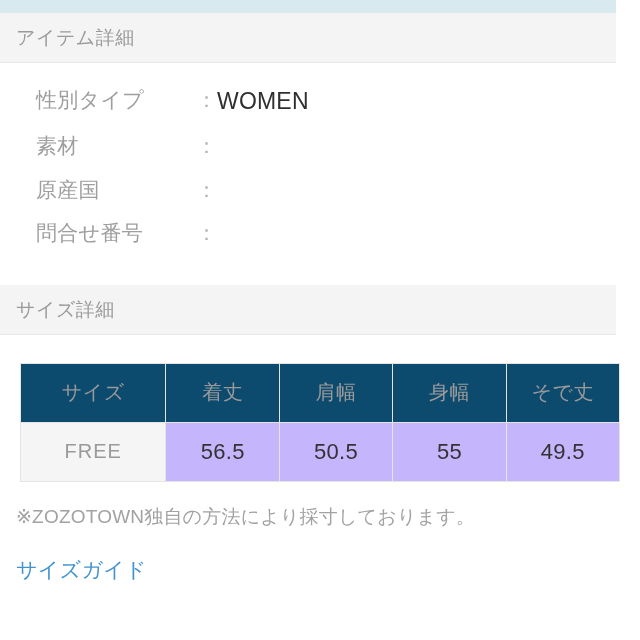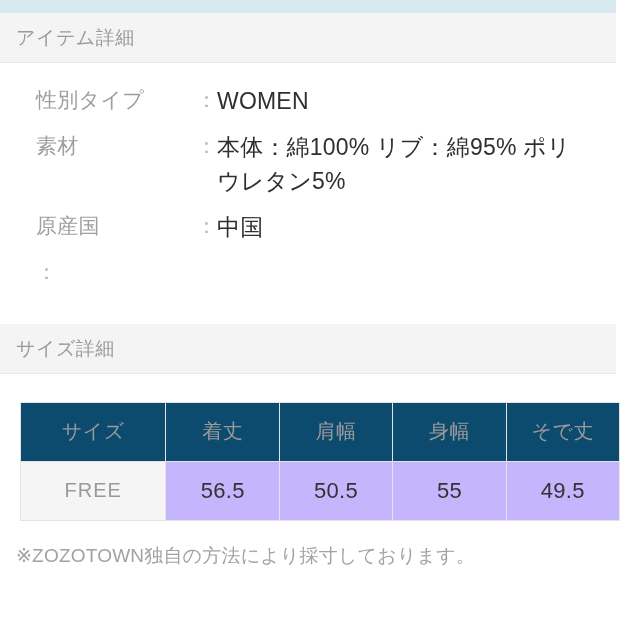--- a/index.html
+++ b/index.html
@@ -161,30 +161,29 @@
 
     <div class="spec-row">
       <span class="spec-label">性別タイプ</span>
       <span class="spec-colon">：</span>
       <span class="spec-value">WOMEN</span>
     </div>
 
     <div class="spec-row">
       <span class="spec-label">素材</span>
       <span class="spec-colon">：</span>
-      <span class="spec-value">本体：綿100% リブ：綿95% ポリウレタン5%</span>
     </div>
 
     <div class="spec-row">
       <span class="spec-label">原産国</span>
       <span class="spec-colon">：</span>
-      <span class="spec-value">中国</span>
-    </div>
-
-    <div class="spec-row">
+    </div>
+
+    <div class="spec-row">
+      <span class="spec-label">問合せ番号</span>
       <span class="spec-colon">：</span>
     </div>
 
   </div>
 
   <div class="section-header" style="margin-top:22px;">
     <span class="section-header-title">サイズ詳細</span>
   </div>
 
   <div class="table-wrap">
@@ -212,14 +211,17 @@
           <td>50.5</td>
           <td>55</td>
           <td>49.5</td>
         </tr>
       </tbody>
     </table>
   </div>
 
   <div class="note">※ZOZOTOWN独自の方法により採寸しております。</div>
 
+  <div class="guide-link-wrap">
+    <a class="guide-link">サイズガイド</a>
+  </div>
 
 </div>
 
 </body></html>

